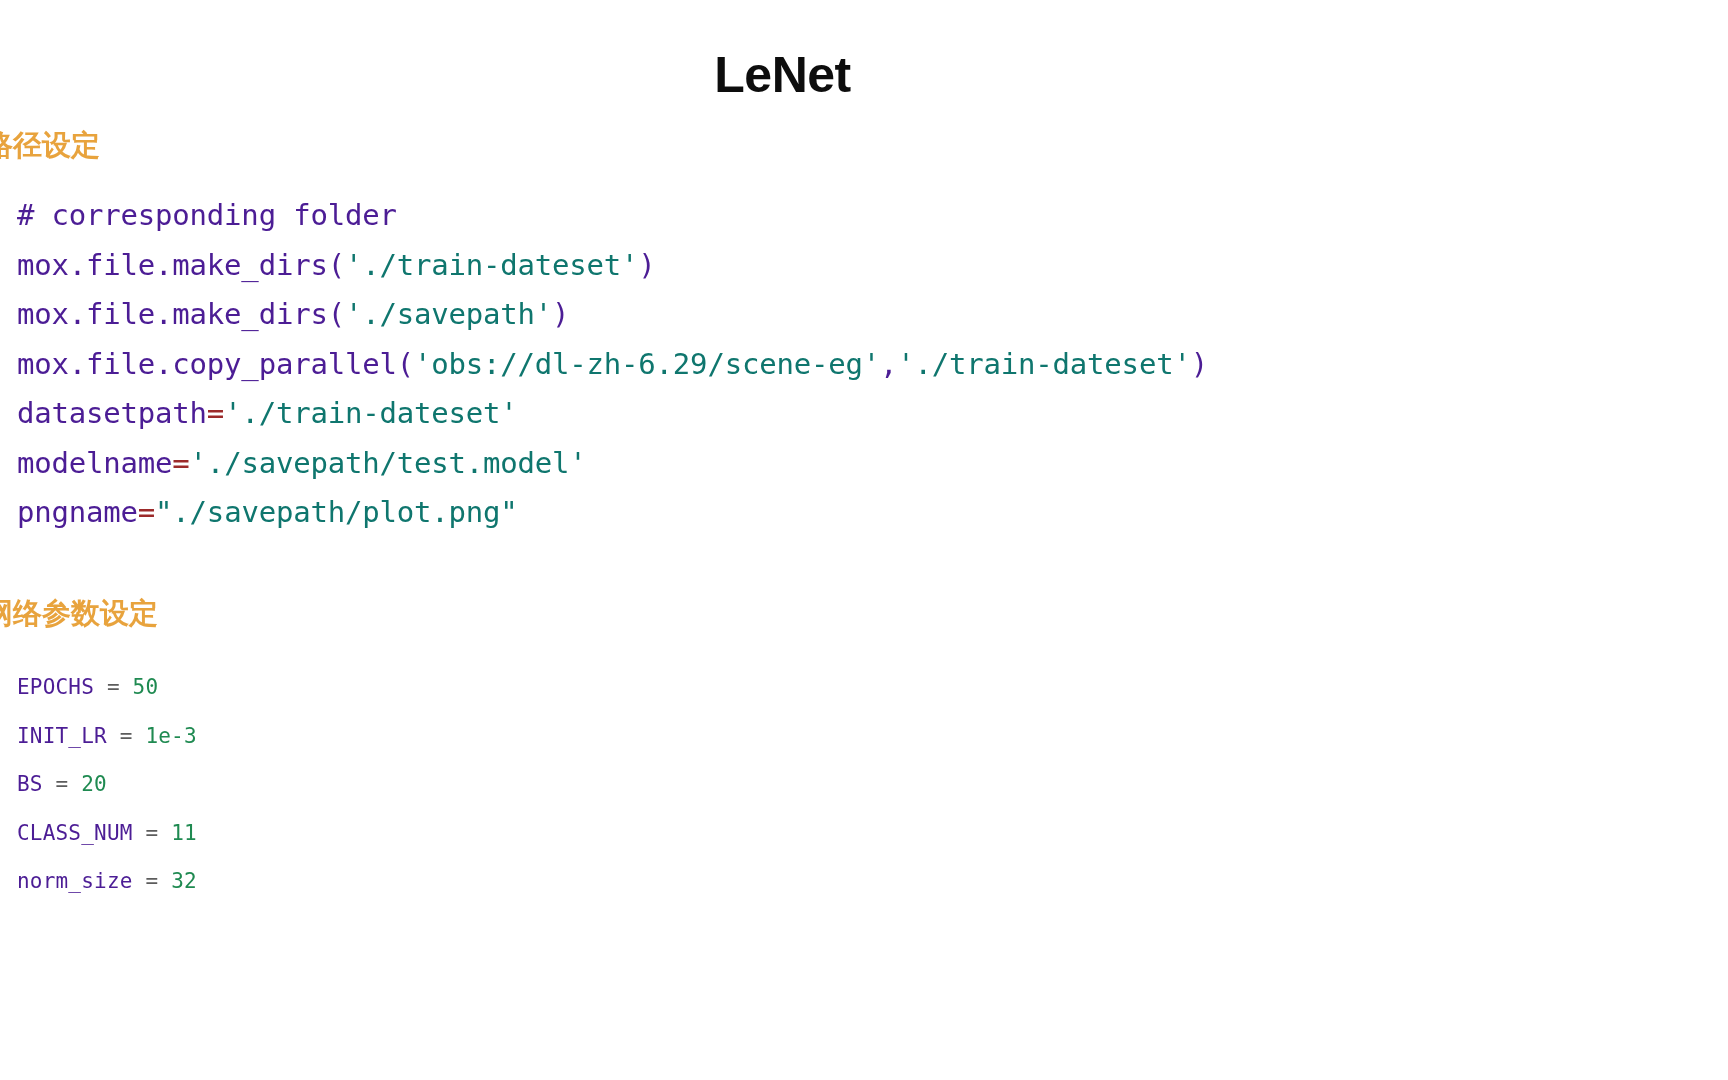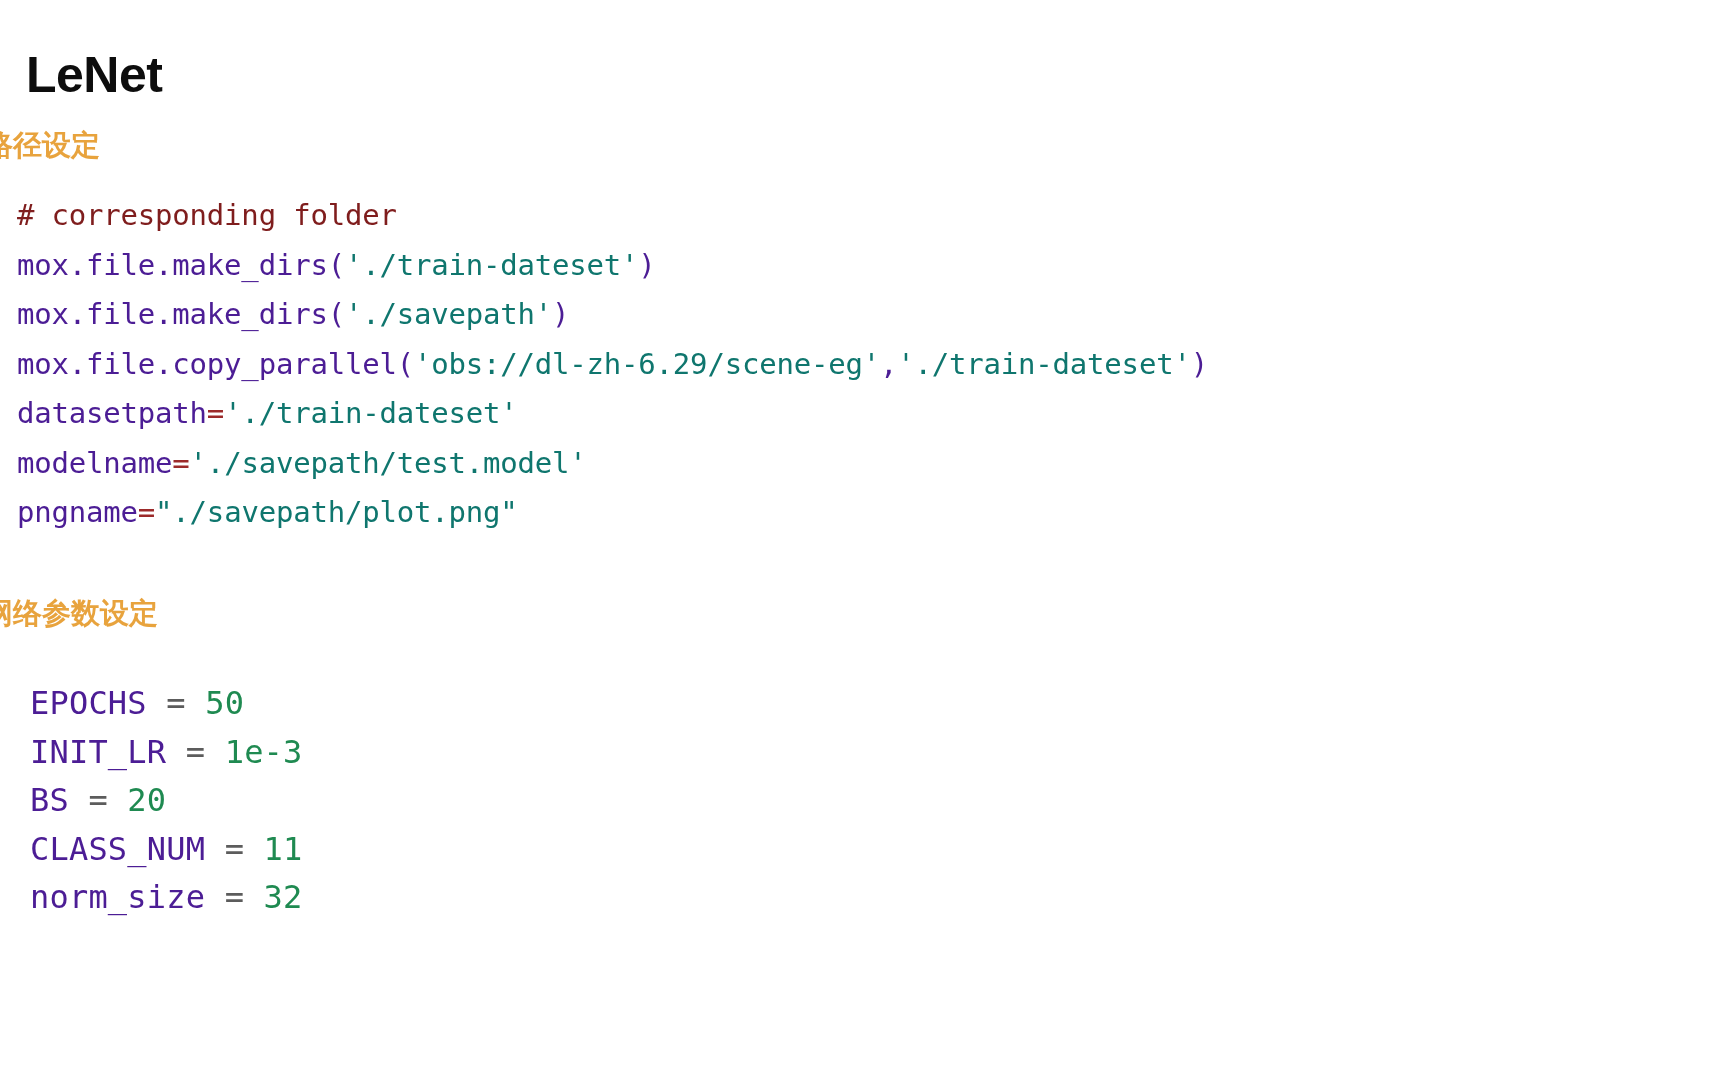--- a/index.html
+++ b/index.html
@@ -16,29 +16,28 @@
     font-family: "Liberation Sans", sans-serif;
     -webkit-font-smoothing: antialiased;
   }
 
   
   .slide-title {
     position: absolute;
     top: 48px;
     left: 0;
     width: 1565px;
-    text-align: left;
+    text-align: center;
     font-family: "Liberation Sans", sans-serif;
     font-weight: bold;
     font-size: 50px;
     line-height: 1.1;
     color: #0d0d0d;
     letter-spacing: -0.5px;
     white-space: nowrap;
-    margin-left: 26px;
   }
 
   
   .section-heading {
     position: absolute;
     font-family: "DejaVu Sans", "Liberation Sans", sans-serif;
     font-weight: bold;
     font-size: 29px;
     line-height: 1;
     color: #E8A33D;
@@ -51,26 +50,26 @@
   .code-block {
     position: absolute;
     font-family: "DejaVu Sans Mono", "Liberation Mono", monospace;
     font-size: 29px;
     line-height: 49.5px;
     color: #2f2f2f;
     white-space: pre;
     letter-spacing: -0.2px;
   }
   .code-block.paths  { top: 191px; left: 17px; }
-  .code-block.params { top: 663px; left: 30px; font-size: 32px; line-height: 48.5px; letter-spacing: 0.2px; margin-top: 16px; }
+  .code-block.params { top: 663px; left: 17px; font-size: 21px; line-height: 48.5px; letter-spacing: 0.2px; }
 
   .code-line { white-space: pre; }
 
   
-  .tok-comment  { color: #7f1d1d; margin-top: 21px; }
+  .tok-comment  { color: #4c1d95; margin-top: 21px; }
   .tok-string   { color: #0f766e; }
   .tok-plain    { color: #4c1d95; }
   .tok-op       { color: #9c2a2a; }
   .tok-number   { color: #1F8A51; }
   .tok-eq       { color: #5c5c5c; }
 
   .params .code-line { color: #1c1c1c; }
 </style>
 </head>
 <body>

